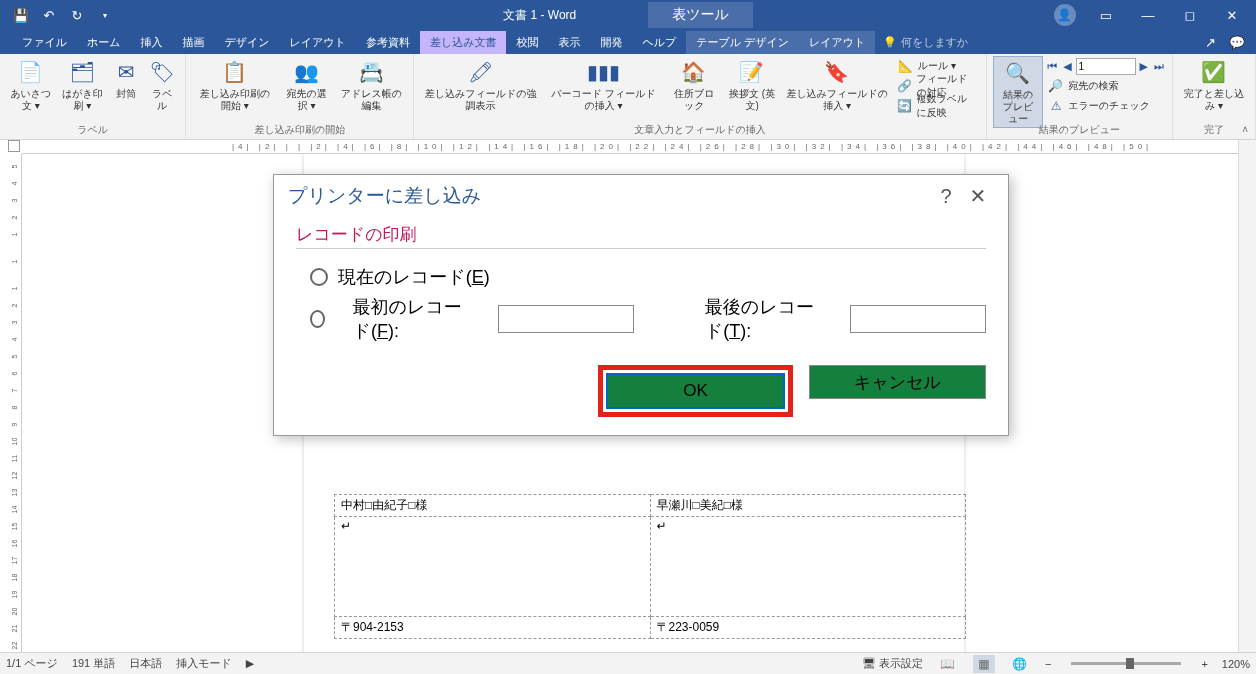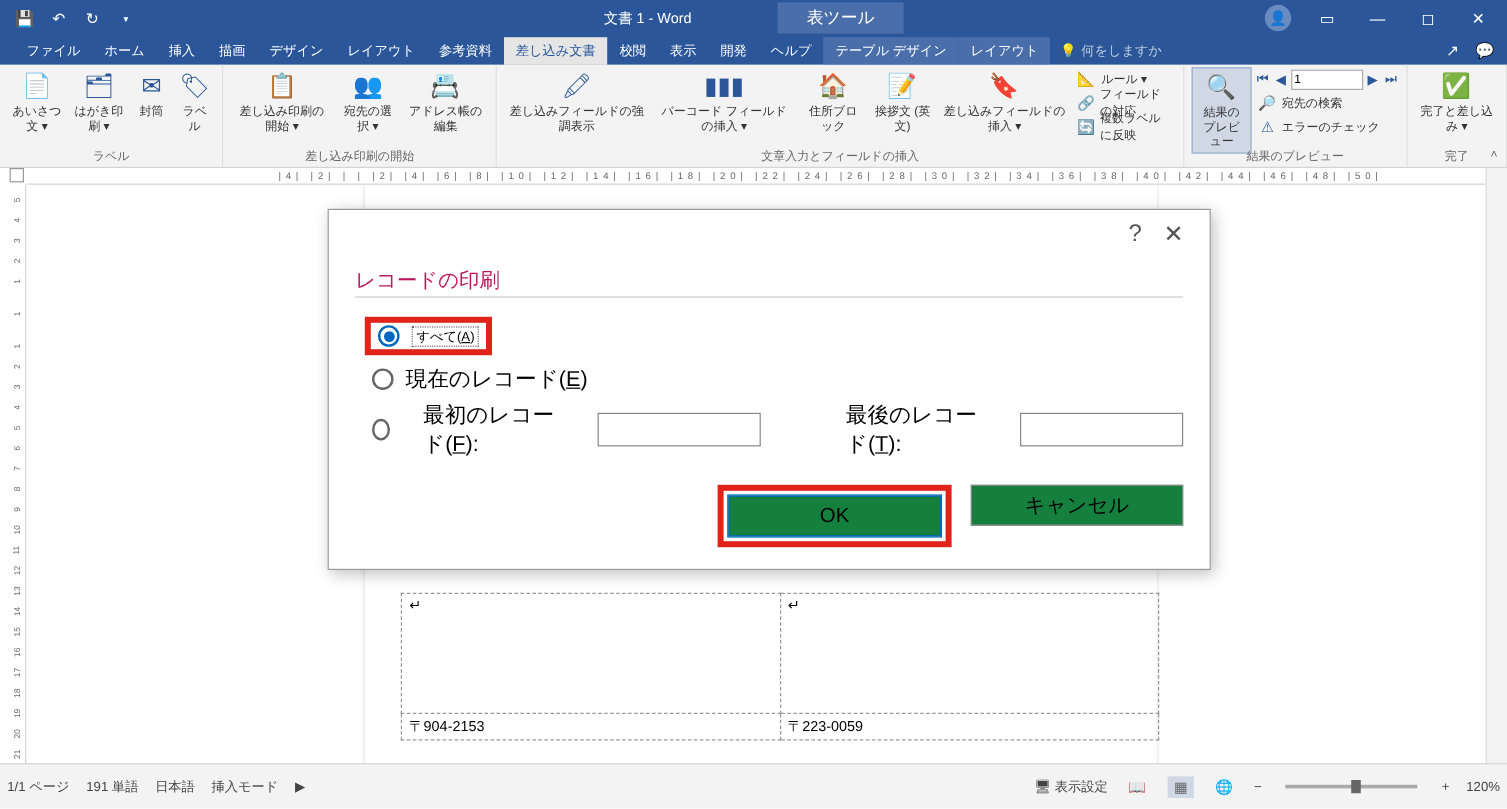--- a/index.html
+++ b/index.html
@@ -10,21 +10,21 @@
 .qat-btn{width:26px;height:26px;display:flex;align-items:center;justify-content:center;color:#fff;font-size:13px}
 .title-center{position:absolute;left:50%;transform:translateX(-50%);display:flex;gap:72px;align-items:center;width:700px;justify-content:center}
 .doc-title{font-size:12px}
 .tool-ctx{background:#4a6ea9;padding:4px 24px;font-size:14px}
 .win-controls{margin-left:auto;display:flex;align-items:center;gap:2px;padding-right:4px}
 .win-btn{width:40px;height:28px;display:flex;align-items:center;justify-content:center;font-size:13px}
 .avatar{width:22px;height:22px;border-radius:50%;background:#6a8bc0;display:flex;align-items:center;justify-content:center;margin-right:8px;font-size:12px}
 
 .tabs{height:24px;background:#2b579a;display:flex;align-items:center;color:#fff;font-size:11px;padding-left:12px;gap:0}
 .tab{padding:4px 10px;cursor:pointer}
-.tab.active{background:#e5e5e5;color:#2b579a}
+.tab.active{background:#c4b5fd;color:#2b579a}
 .tab.ctx{background:#4a6ea9}
 .tell-me{margin-left:8px;display:flex;align-items:center;gap:4px;color:#bcd;font-size:11px}
 .tab-right{margin-left:auto;padding-right:10px;display:flex;align-items:center}
 
 .ribbon{height:86px;background:#f3f3f3;border-bottom:1px solid #d4d4d4;display:flex;position:relative}
 .group{border-right:1px solid #e0e0e0;padding:2px 6px 0 6px;display:flex;flex-direction:column;align-items:center;justify-content:space-between;height:100%}
 .group-row{display:flex;gap:2px;height:66px;align-items:flex-start}
 .group-label{font-size:10px;color:#666;padding-bottom:2px;display:flex;align-items:center;gap:2px}
 .rbtn{display:flex;flex-direction:column;align-items:center;justify-content:flex-start;padding:2px 4px;min-width:34px;gap:2px;font-size:10px;color:#333;text-align:center;line-height:1.2}
 .rbtn-icon{width:28px;height:28px;display:flex;align-items:center;justify-content:center;font-size:20px;color:#2b579a}
@@ -61,21 +61,21 @@
 .opt-label{display:inline-block}
 .opt-label.dotted{border:1px dotted #666;padding:0 3px}
 .u{text-decoration:underline}
 .range-row{display:flex;align-items:center;gap:28px;margin-left:14px;margin-top:6px;font-size:18px}
 .txt{width:136px;height:28px;border:1px solid #888;background:#fff}
 .dlg-actions{display:flex;justify-content:flex-end;gap:16px;padding:8px 22px 18px 0}
 .dlg-btn{width:177px;height:34px;border:1px solid #888;background:#15803d;font-size:17px;display:flex;align-items:center;justify-content:center}
 .dlg-btn.primary{border:1px solid #0067c0;outline:1px solid #0067c0}
 .btn-hl{border:5px solid #e2231a;padding:4px}
 
-.status{position:absolute;left:0;bottom:0;right:0;height:38px;background:#f3f3f3;border-top:1px solid #d4d4d4;display:flex;align-items:center;font-size:11px;color:#444;padding:0 6px;gap:14px}
+.status{position:absolute;left:0;bottom:0;right:0;height:22px;background:#f3f3f3;border-top:1px solid #d4d4d4;display:flex;align-items:center;font-size:11px;color:#444;padding:0 6px;gap:14px}
 .status .sp{flex:1}
 .view-btn{width:22px;height:18px;display:flex;align-items:center;justify-content:center;color:#666;font-size:12px}
 .view-btn.active{background:#d0d7e5}
 .zoom-slider{width:110px;height:3px;background:#aaa;position:relative;margin:0 6px}
 .zoom-slider::after{content:"";position:absolute;left:55px;top:-4px;width:8px;height:11px;background:#666}
 .scrollbar-v{position:absolute;right:0;top:140px;bottom:22px;width:18px;background:#f3f3f3;border-left:1px solid #ddd}
 .chev{font-size:8px}
 </style>
 </head>
 <body>
@@ -281,48 +281,49 @@
     <span>20</span>
     <span>21</span>
     <span>22</span>
     <span></span>
 </div>
 
 <div class="doc-area">
   <div class="page">
     <table class="tbl">
       <tbody>
+          <tr>
+        <td>中村□由紀子□様</td>
+        <td>早瀬川□美紀□様</td>
+      </tr>
       <tr class="gap">
             <td>↵</td>
             <td>↵</td>
           </tr>
       <tr>
         <td>〒904-2153</td>
         <td>〒223-0059</td>
       </tr>
     </tbody>
       </table>
   </div>
 </div>
 
 <div class="scrollbar-v"></div>
 
 <div class="overlay">
   <div class="dlg-title">
+    <span>プリンターに差し込み</span>
     <span class="sp"></span>
     <span class="hb">?</span>
     <span class="hb">✕</span>
   </div>
   <div class="dlg-body">
     <div class="fieldset-label">レコードの印刷</div>
 
-    <div class="hl-red" style="margin-left:8px">
-      <span class="radio checked"></span>
-      <span class="opt-label dotted">すべて(<span class="u">A</span>)</span>
-    </div>
 
     <div class="radio-row">
       <span class="radio"></span>
       <span class="opt-label">現在のレコード(<span class="u">E</span>)</span>
     </div>
 
     <div class="range-row">
       <span class="radio"></span>
       <span class="opt-label">最初のレコード(<span class="u">F</span>):</span>
       <input class="txt" style="">

